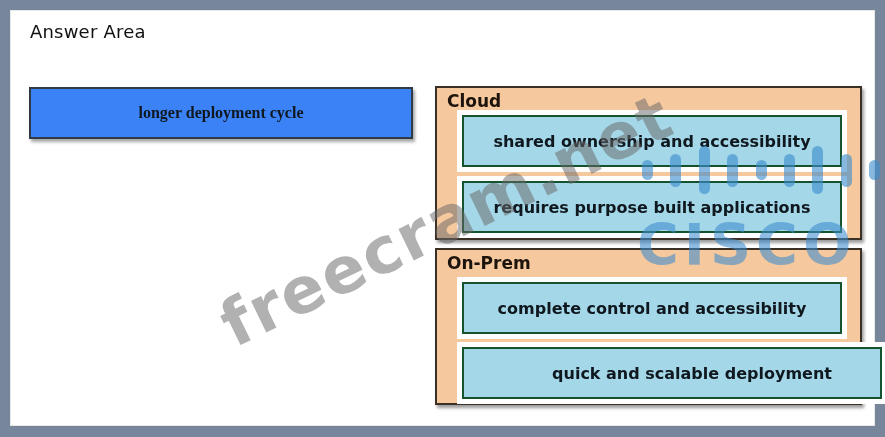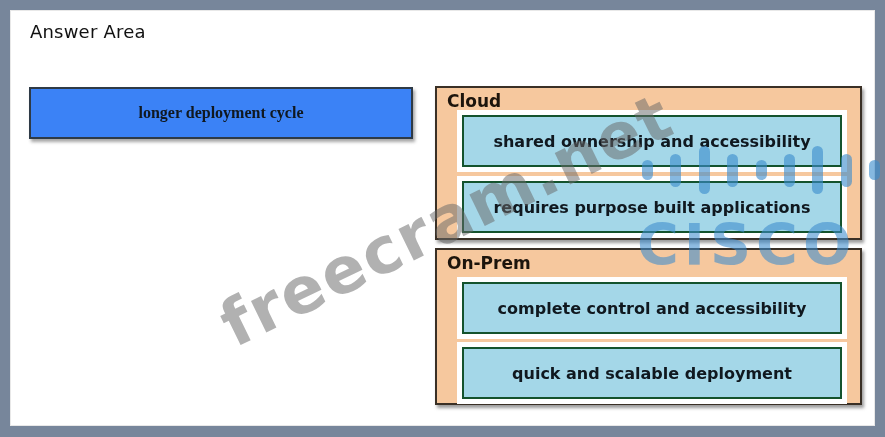--- a/index.html
+++ b/index.html
@@ -52,21 +52,21 @@
     width:376px; height:48px;
     background:#A4D7E8;
     border:2px solid #14532d;
     box-shadow:0 0 0 5px #ffffff;
     display:flex; align-items:center; justify-content:center;
     font-weight:bold; font-size:16px; color:#10181f;
   }
   .cloud  .tile.first  { margin-top:4px;  }
   .cloud  .tile.second { margin-top:14px; }
   .onprem .tile.first  { margin-top:9px;  }
-  .onprem .tile.second { margin-top:13px; }
+  .onprem .tile.second { margin-top:13px;padding-left:40px; }
 
   
   .wm-site {
     position:absolute;
     left:200px; top:183px;
     font-size:64px; font-weight:bold;
     letter-spacing:2px;
     color:rgba(105,105,105,0.52);
     transform:rotate(-26deg);
     z-index:50;

